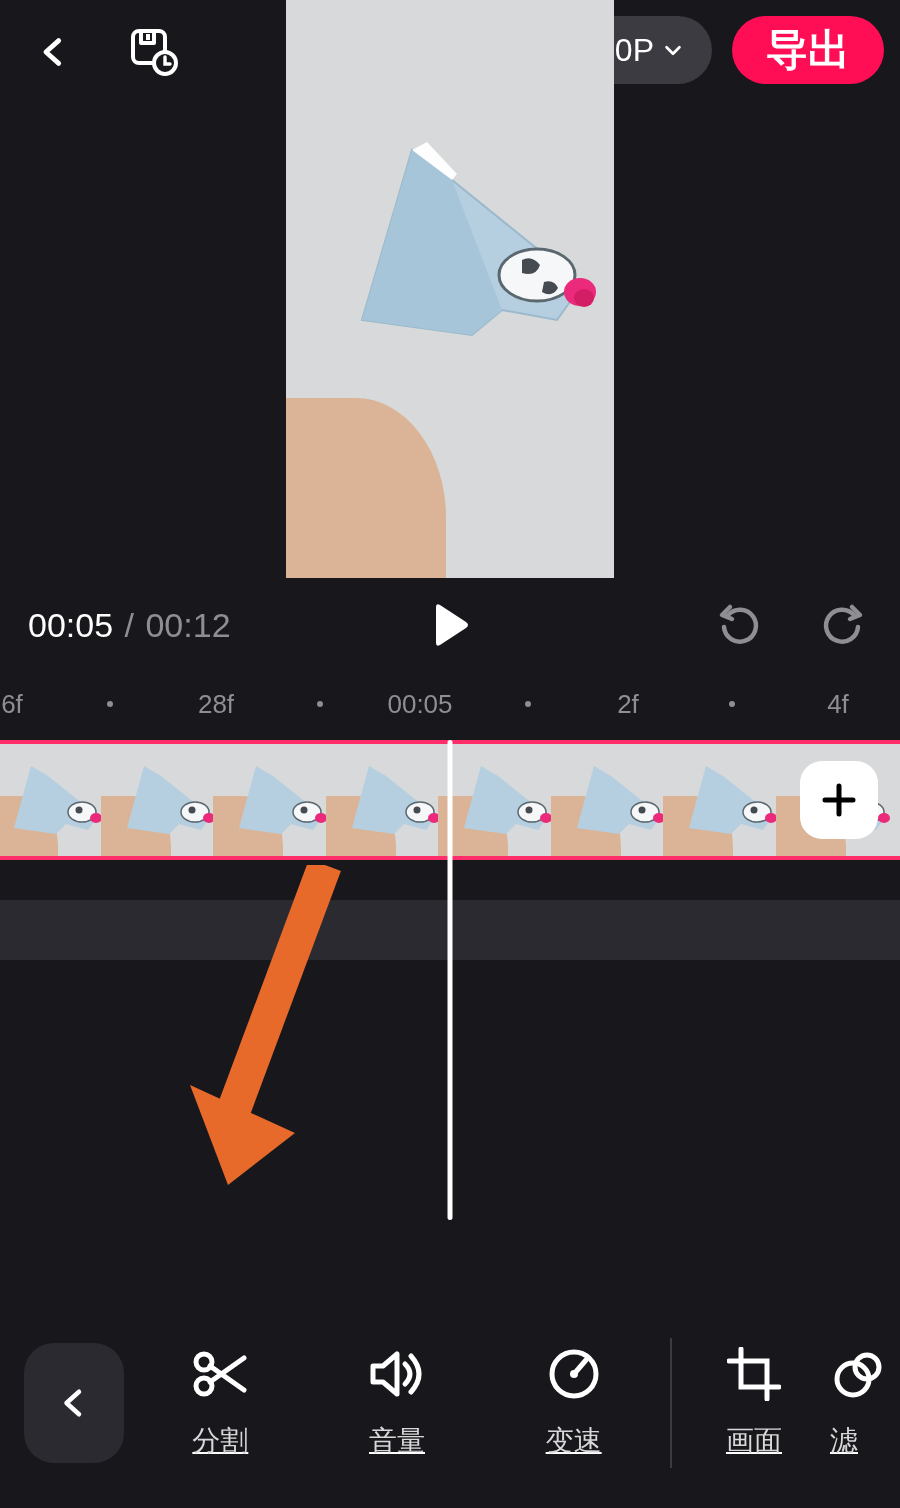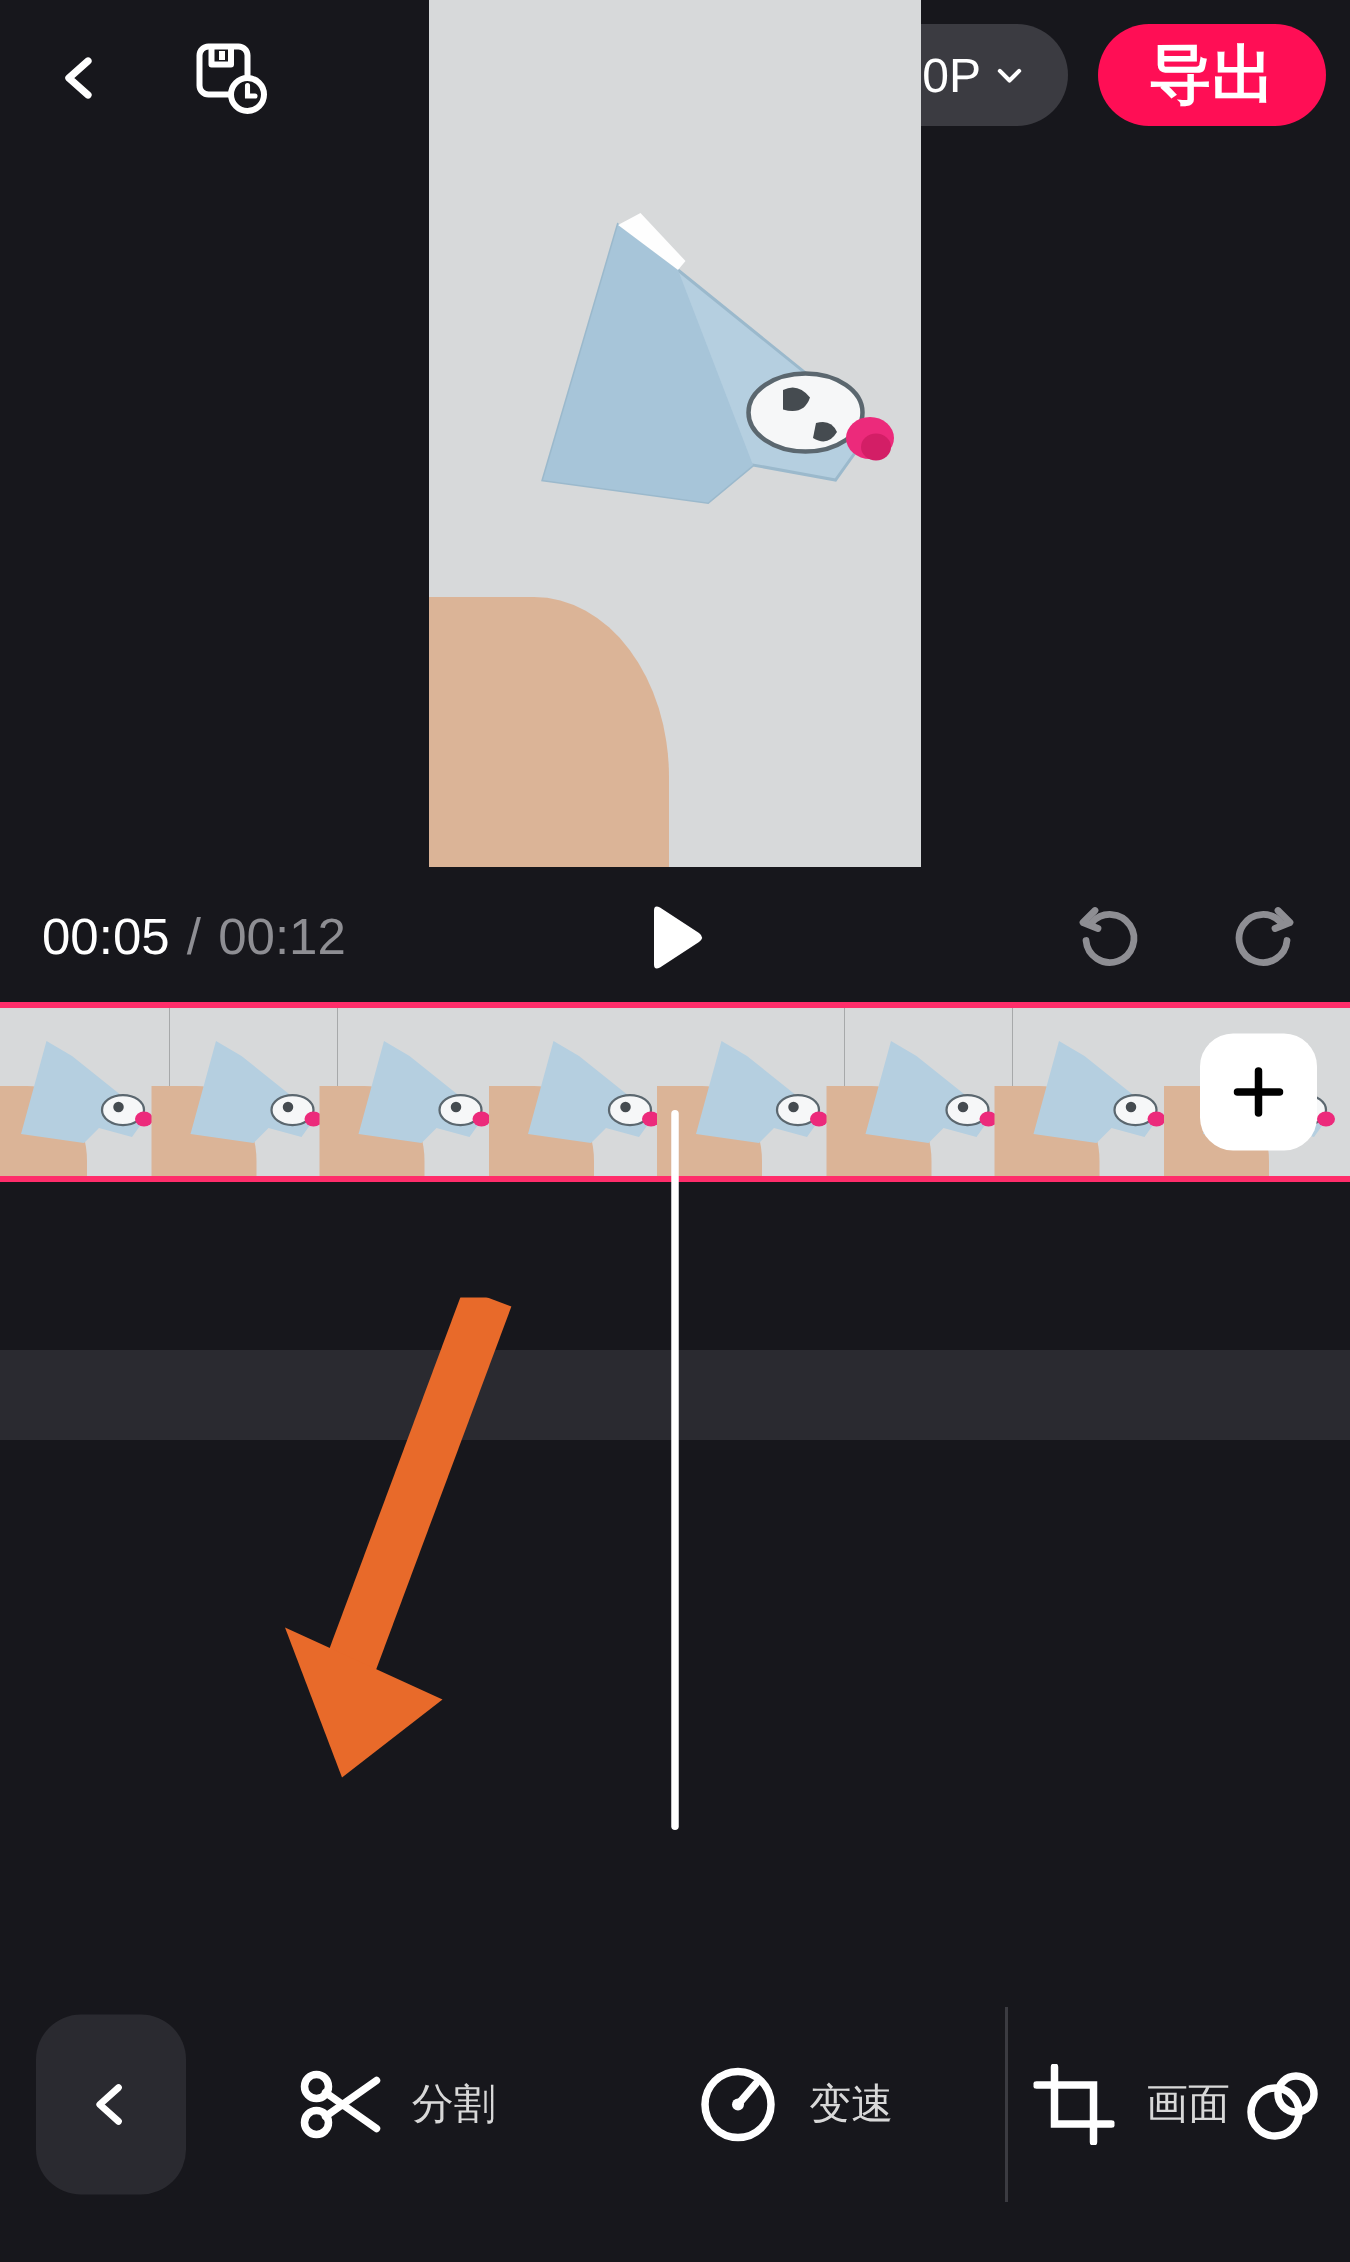--- a/index.html
+++ b/index.html
@@ -50,21 +50,21 @@
 
   
   .annot-arrow { position:absolute; left:170px; top:865px; pointer-events:none; }
 
   
   .toolbar { position:absolute; left:0; right:0; bottom:0; height:210px; display:flex; align-items:center; }
   .tool-back { width:100px; height:120px; margin-left:24px; background:#2a2a30; border-radius:30px; display:flex; align-items:center; justify-content:center;}
   .tool-divider { width:2px; height:130px; background:#3b3b41; margin:0 6px 0 8px; }
   .tool-divider.d2 { margin-left:auto; }
   .tools { display:flex; align-items:center; gap:0; flex:1; justify-content:space-around; padding:0 8px;}
-  .tool { display:flex; flex-direction:row; align-items:center; gap:20px; color:#fff; width:132px;}
+  .tool { display:flex; flex-direction:column; align-items:center; gap:20px; color:#fff; width:132px;text-decoration:underline;}
   .tool .ticon { width:56px; height:56px; display:flex; align-items:center; justify-content:center;}
   .tool .tlabel { font-size:28px; color:#d8d8d8; }
   .tool.partial { width:70px; overflow:hidden; align-items:flex-start;}
 </style>
 </head>
 <body>
 
 <div class="app">
 
   <div class="preview">
@@ -130,20 +130,31 @@
     </div>
     <div class="redo-btn">
       <svg width="44" height="44" viewBox="0 0 44 44" fill="none">
           <path d="M34 12 A16 16 0 1 0 38 24" stroke="#8e8e93" stroke-width="4.5" stroke-linecap="round"></path>
           <path d="M32 4 L40 12 L30 16" stroke="#8e8e93" stroke-width="4.5" stroke-linecap="round" stroke-linejoin="round" fill="none"></path>
         </svg>
     </div>
   </div>
 
   <div class="timeline">
+    <div class="ruler">
+      <span class="mark" style="left:12px">6f</span>
+      <span class="dot" style="left:110px"></span>
+      <span class="mark" style="left:216px">28f</span>
+      <span class="dot" style="left:320px"></span>
+      <span class="mark" style="left:420px">00:05</span>
+      <span class="dot" style="left:528px"></span>
+      <span class="mark" style="left:628px">2f</span>
+      <span class="dot" style="left:732px"></span>
+      <span class="mark" style="left:838px">4f</span>
+    </div>
     <div class="track">
       <div class="track-inner">
 
         <div class="thumb">
             <div class="th"></div>
             <svg width="100" height="80">
               <polygon points="8,68 25,6 42,16 92,56 82,70 60,64 50,74" fill="#b5cfe0"></polygon>
               <ellipse cx="76" cy="52" rx="14" ry="10" fill="#f6f7f8" stroke="#5b676f" stroke-width="1.5"></ellipse>
               <circle cx="73" cy="50" r="3.5" fill="#454b50"></circle>
               <ellipse cx="90" cy="58" rx="6" ry="5" fill="#ec2a7b"></ellipse>
@@ -242,20 +253,30 @@
           <svg width="56" height="48" viewBox="0 0 56 48" fill="none">
               <circle cx="12" cy="12" r="8" stroke="#fff" stroke-width="5"></circle>
               <circle cx="12" cy="36" r="8" stroke="#fff" stroke-width="5"></circle>
               <path d="M18 16 L52 40 M18 32 L52 8" stroke="#fff" stroke-width="5" stroke-linecap="round"></path>
             </svg>
         </div>
         <span class="tlabel">分割</span>
       </div>
       <div class="tool">
         <div class="ticon">
+          <svg width="56" height="48" viewBox="0 0 56 48" fill="none">
+              <path d="M4 16 H14 L28 4 V44 L14 32 H4 Z" stroke="#fff" stroke-width="5" stroke-linejoin="round"></path>
+              <path d="M36 14 Q46 24 36 34" stroke="#fff" stroke-width="5" stroke-linecap="round" fill="none"></path>
+              <path d="M42 6 Q58 24 42 42" stroke="#fff" stroke-width="5" stroke-linecap="round" fill="none"></path>
+            </svg>
+        </div>
+        <span class="tlabel">音量</span>
+      </div>
+      <div class="tool">
+        <div class="ticon">
           <svg width="52" height="52" viewBox="0 0 52 52" fill="none">
               <circle cx="26" cy="26" r="22" stroke="#fff" stroke-width="5"></circle>
               <path d="M26 26 L38 12" stroke="#fff" stroke-width="5" stroke-linecap="round"></path>
               <circle cx="26" cy="26" r="4" fill="#fff"></circle>
             </svg>
         </div>
         <span class="tlabel">变速</span>
       </div>
     </div>
     <div class="tool-divider d2"></div>

